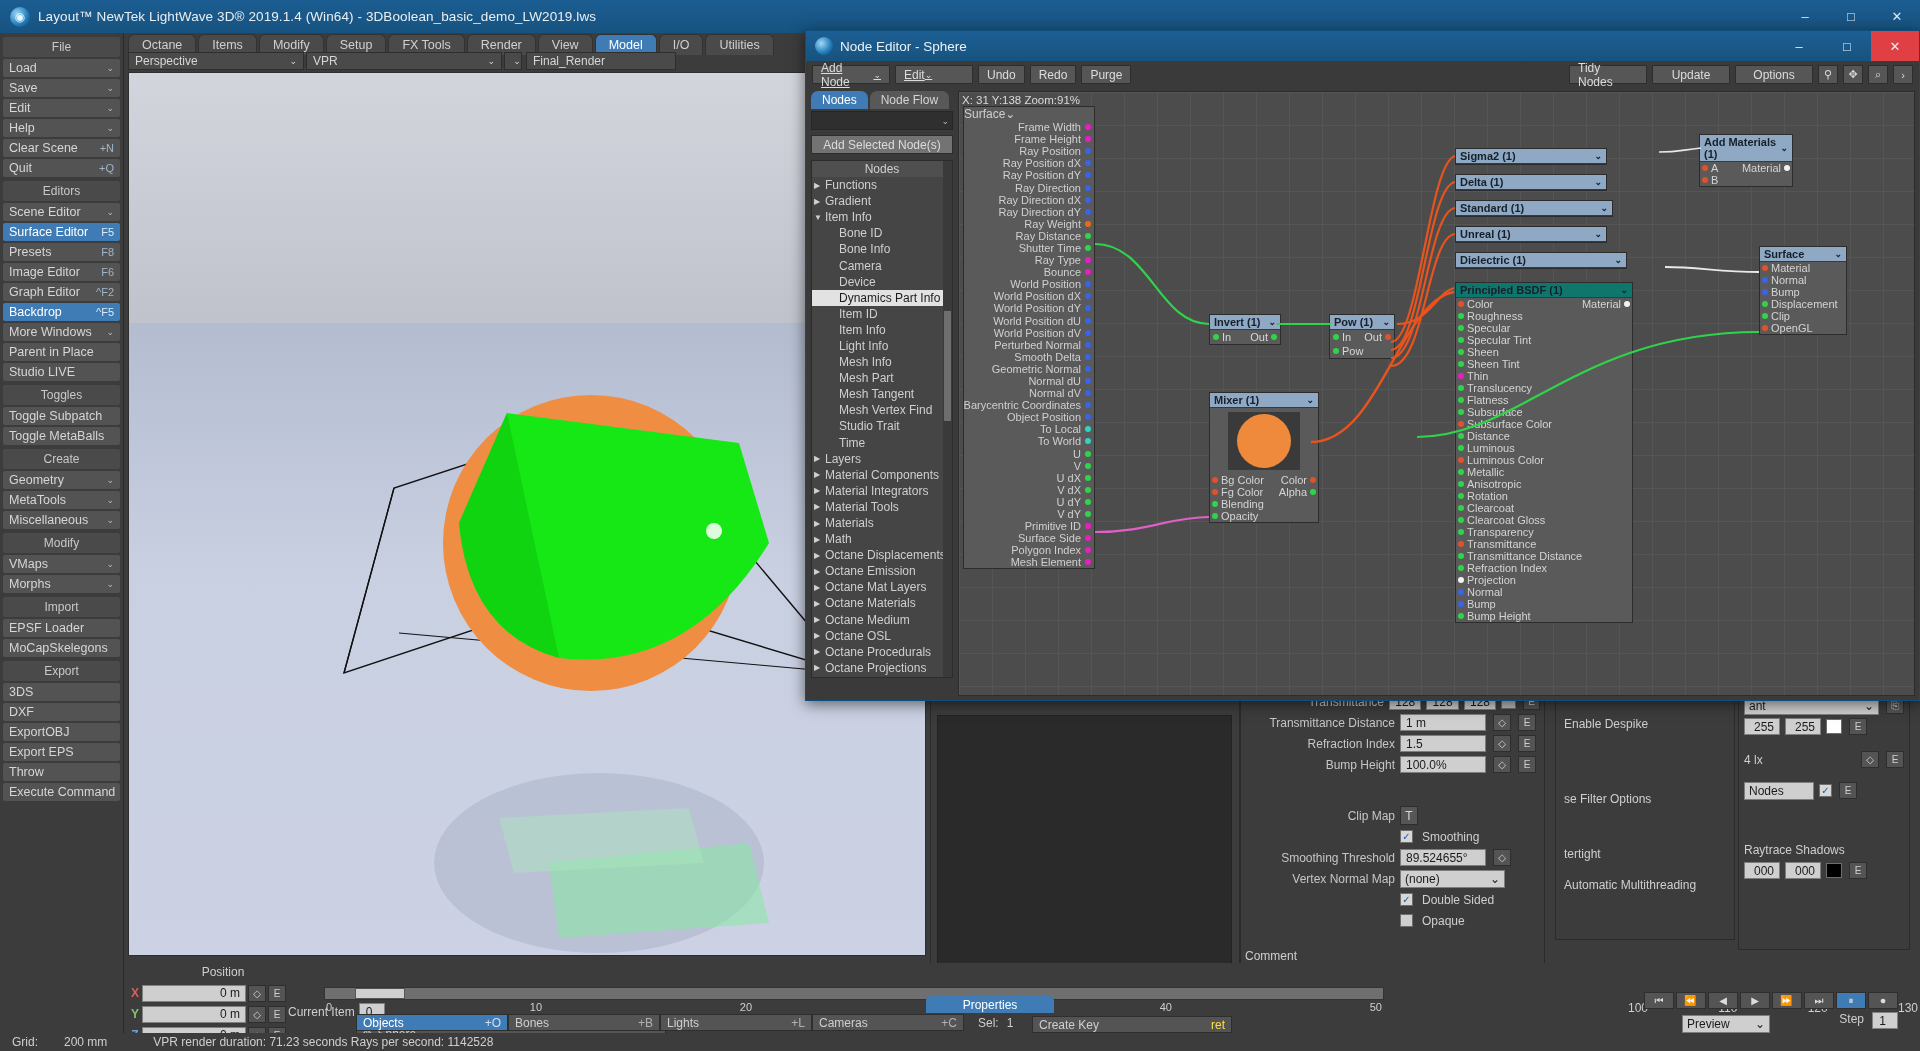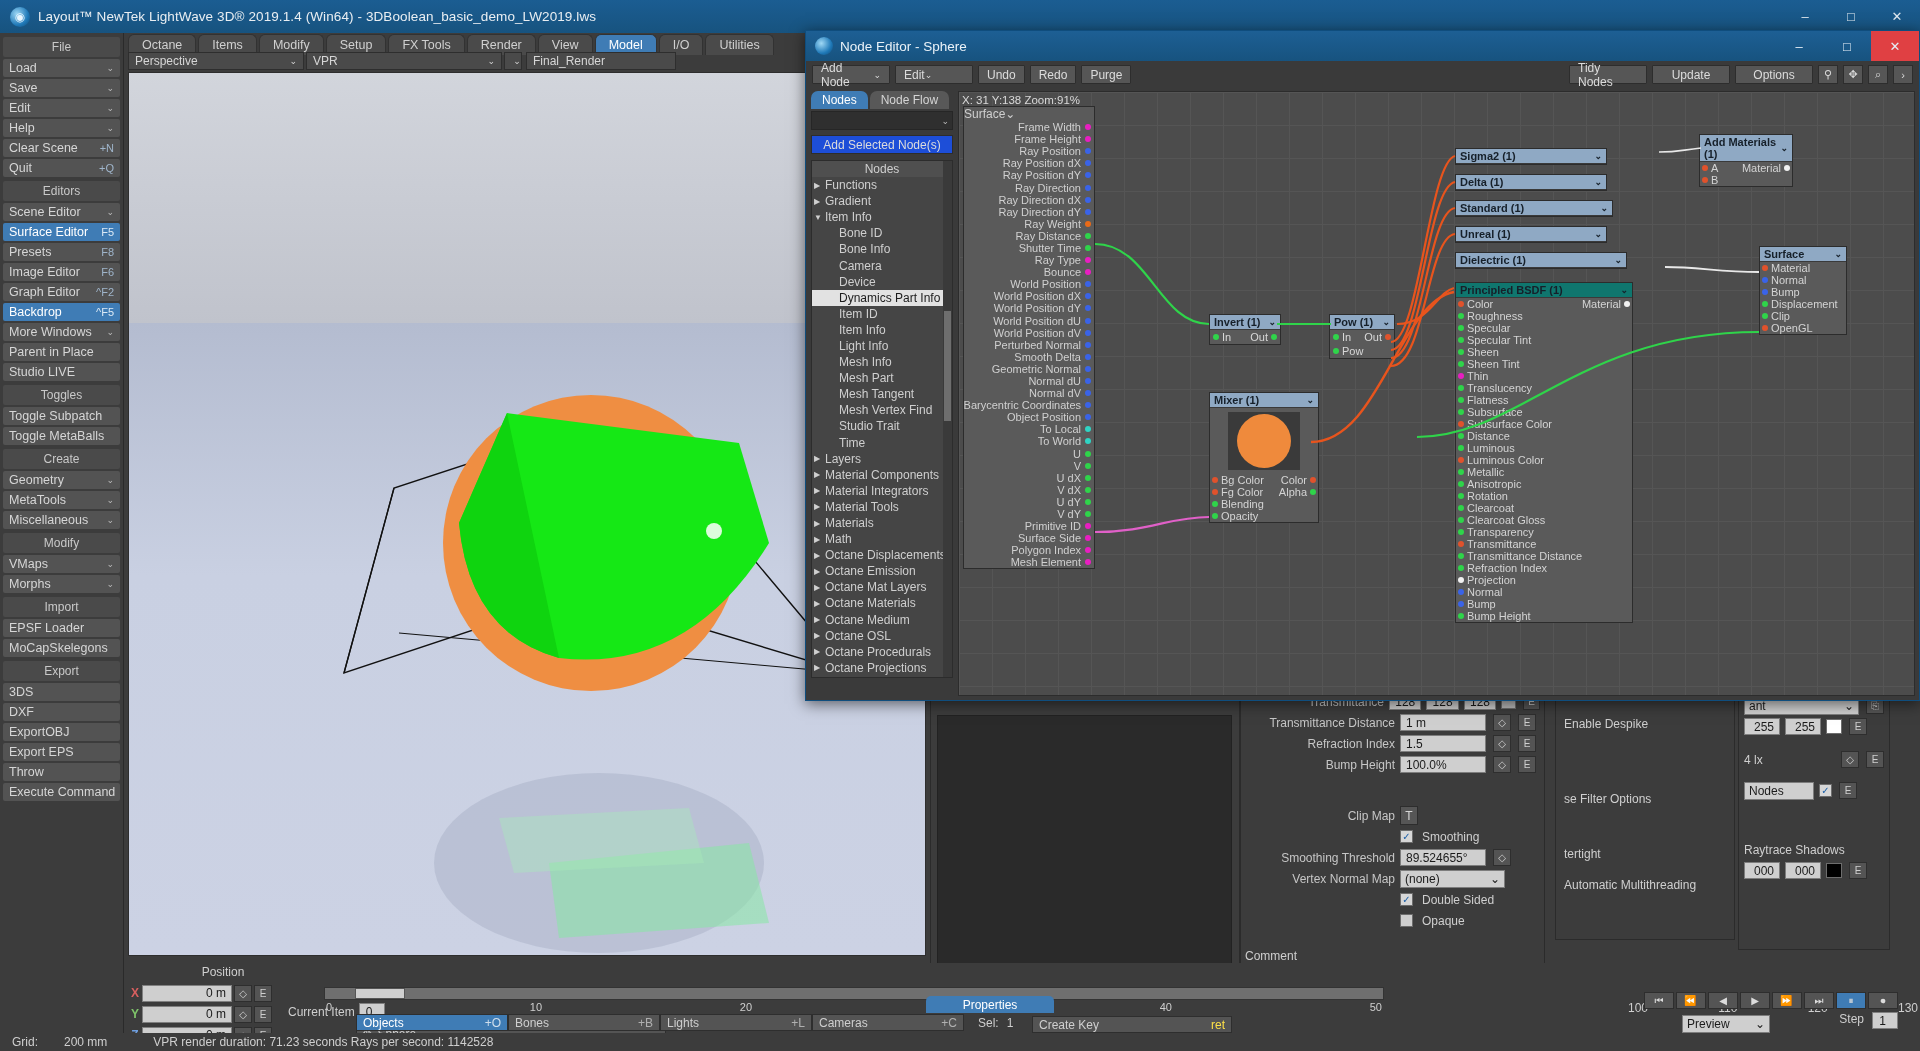--- a/index.html
+++ b/index.html
@@ -56,21 +56,21 @@
   .vp-top { position:absolute;left:0;top:0;width:100%;height:250px;
      background:linear-gradient(#d2d5dc,#c0c3cc);}
   .vp-bot { position:absolute;left:0;top:250px;width:100%;bottom:0;
      background:linear-gradient(#b4bcd0,#c9d0e2 40%,#ccd2e4);}
 
   
   .bottombar { position:absolute; left:128px; bottom:0; width:1792px; height:88px; background:#3c3c3c;}
   .coordrow { display:flex; align-items:center; height:20px; margin-bottom:1px;}
   .axis-lbl { width:14px; text-align:center; font-weight:bold; font-size:12px;}
   .axis-x{color:#d95f5f}.axis-y{color:#7fc46a}.axis-z{color:#6f9fe0}
-  .numfield { background:#cfcfcf; color:#1a1a1a; height:17px; width:90px; font-size:12px;
+  .numfield { background:#cfcfcf; color:#1a1a1a; height:17px; width:104px; font-size:12px;
      display:flex;align-items:center;justify-content:flex-end;padding-right:5px;
      border:1px solid #808080;}
   .minibtn { width:18px;height:17px;background:#545454;border:1px solid #2e2e2e;
      font-size:10px;color:#cfcfcf;display:flex;align-items:center;justify-content:center;margin-left:2px;}
   .tl-track { position:relative; height:13px; background:#6f6f6f; border:1px solid #333;}
   .tl-thumb { position:absolute; left:30px; top:0; width:50px; height:11px; background:#cfcfcf;border:1px solid #555;}
   .tl-ticks { display:flex; justify-content:space-between; font-size:11px; color:#cfcfcf;
      padding:1px 2px 0;}
 
   
@@ -83,34 +83,34 @@
      background:radial-gradient(circle at 35% 35%,#9fd8f5,#1f79b8 60%,#0d4570);}
   .ne-title .t { color:#eaf2f8; font-size:13.5px;}
   .ne-wbtns { position:absolute; right:0; top:0; height:30px; display:flex;}
   .ne-wbtn { width:48px;height:30px;display:flex;align-items:center;justify-content:center;
      color:#e4eef6;font-size:13px;}
   .ne-wbtn.close { background:#e04043; }
   .ne-toolbar { height:27px; background:#3a3a3a; display:flex; align-items:center;
      padding:0 6px; gap:5px; position:relative;}
   .ne-btn { background:#565656; border:1px solid #2d2d2d; color:#dcdcdc; font-size:12px;
      height:19px; padding:0 8px; display:flex; align-items:center; border-radius:1px;}
-  .ne-btn.wide { width:78px; }
+  .ne-btn.wide { width:78px; text-decoration:underline;}
   .ne-btn .chev{font-size:9px;}
   .ne-iconbtn { width:20px;height:19px;background:#565656;border:1px solid #2d2d2d;
      display:flex;align-items:center;justify-content:center;color:#d8d8d8;font-size:11px;}
 
   .ne-body { position:absolute; left:0; top:57px; right:0; bottom:0; display:flex;}
   .ne-left { width:152px; background:#3a3a3a; padding:0 5px; }
   .ne-tabs { display:flex; margin-top:3px;}
   .ne-tab { font-size:12px; padding:2px 11px; background:#585858; color:#d4d4d4;
      border-radius:7px 7px 0 0; margin-right:2px;}
   .ne-tab.active{background:#3f7cb5;color:#fff;}
   .ne-search { height:19px; background:#2f2f2f; border:1px solid #262626; margin-top:2px;
      display:flex; align-items:center; justify-content:flex-end; padding-right:3px;}
-  .ne-addsel { height:19px; background:#1d4ed8; border:1px solid #2d2d2d; margin-top:5px;
+  .ne-addsel { height:19px; background:#737373; border:1px solid #2d2d2d; margin-top:5px;
      display:flex; align-items:center; justify-content:center; font-size:12px; color:#dcdcdc;}
   .tree { margin-top:6px; height:518px; overflow:hidden; background:#454545;
      border:1px solid #2c2c2c; position:relative;}
   .tree-hdr { background:#4f4f4f; text-align:center; font-size:12px; color:#cfcfcf; padding:1px 0;}
   .tree-row { font-size:12px; color:#cfcfcf; padding:0px 2px; display:flex; align-items:center;
      height:16.1px; white-space:nowrap;}
   .tree-row.sel { background:#e2e2e2; color:#1c1c1c;}
   .tree-row .arrow { width:11px; font-size:8px; color:#d0d0d0; display:inline-block;}
   .tree-scroll { position:absolute; right:0; top:0; width:9px; bottom:0; background:#3a3a3a;}
   .tree-thumb { position:absolute; right:1px; top:150px; width:7px; height:110px; background:#6e6e6e;}
@@ -425,21 +425,21 @@
       <span>se Filter Options</span>
     </div>
     <div class="prop-row" style="padding-left:8px;margin-top:34px;">
       <span>tertight</span>
     </div>
     <div class="prop-row" style="padding-left:8px;margin-top:10px;">
       <span>Automatic Multithreading</span>
     </div>
   </div>
 
-  <div class="prop-panel" style="left:1738px; top:690px; width:152px; height:260px;">
+  <div class="prop-panel" style="left:1738px; top:690px; width:172px; height:260px;">
     <div class="prop-row" style="padding:0 5px;margin-top:4px;">
       <div class="prop-sel" style="flex:1">
         <span>ant</span>
         <span class="chev">⌄</span>
       </div>
       <div class="minibtn">⎘</div>
     </div>
     <div class="prop-row" style="padding:0 5px;">
       <div class="prop-val" style="width:36px;justify-content:flex-end">255</div>
       <div class="prop-val" style="width:36px;justify-content:flex-end">255</div>

